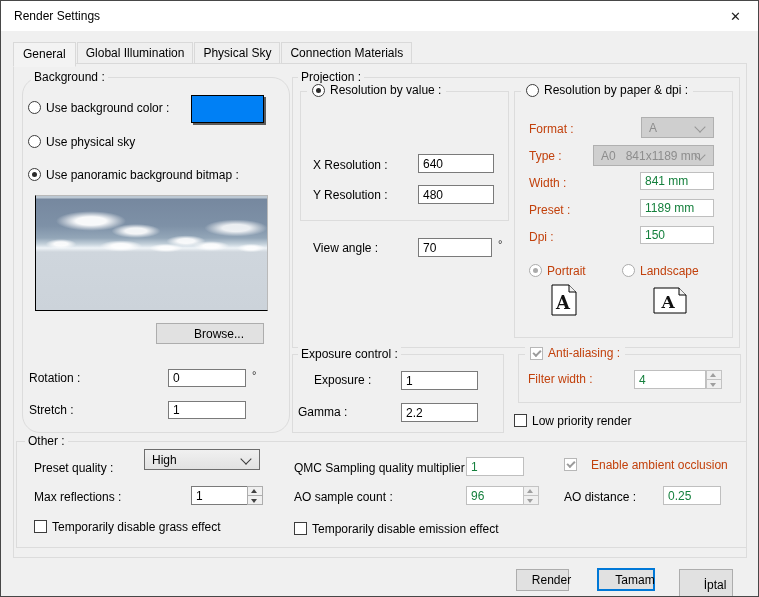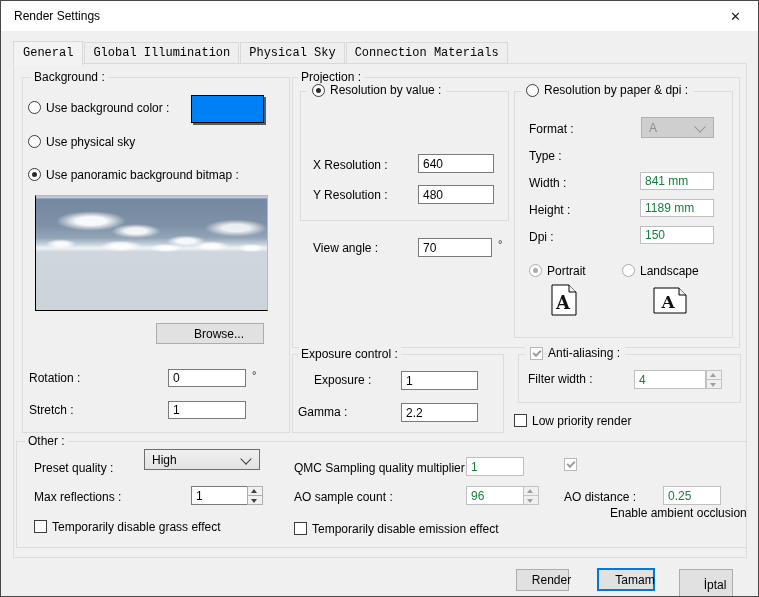--- a/index.html
+++ b/index.html
@@ -1,28 +1,28 @@
 <!DOCTYPE html>
 <html><head>
 <meta charset="utf-8">
 <style>
   html,body{margin:0;padding:0;background:#cfcfcf;font-family:"Liberation Sans","DejaVu Sans",sans-serif;}
   .window{position:relative;width:757px;height:595px;background:#f0f0f0;border:1px solid #474747;overflow:hidden;font-size:12px;color:#000;}
   .titlebar{position:absolute;left:0;top:0;width:757px;height:30px;background:#ffffff;}
   .title{position:absolute;left:13px;top:8px;font-size:12px;}
   .closebtn{position:absolute;right:0;top:0;width:45px;height:30px;display:flex;align-items:center;justify-content:center;font-size:13px;color:#1a1a1a;cursor:default;}
-  .tabstrip{position:absolute;left:12px;top:41px;height:22px;display:flex;align-items:center;z-index:3;font-family:Liberation Mono, monospace;}
+  .tabstrip{position:absolute;left:12px;top:41px;height:22px;display:flex;align-items:flex-start;z-index:3;}
   .tab{background:#efefef;border:1px solid #d9d9d9;padding:3px 8px 3px 8px;margin-right:1px;white-space:nowrap;}
   .tab.active{background:#f3f3f3;padding:4px 9px 5px 9px;margin-bottom:-1px;border-bottom:1px solid #f3f3f3;}
   .tabpage{position:absolute;left:12px;top:62px;width:732px;height:493px;border:1px solid #dcdcdc;background:#f0f0f0;}
   .gb{position:absolute;border:1px solid #dcdcdc;background:transparent;z-index:2;}
   .gb .legend{position:absolute;top:-8px;left:8px;background:#f0f0f0;padding:0 3px;line-height:14px;white-space:nowrap;}
   .legend-ctl{position:absolute;top:-9px;left:6px;background:#f0f0f0;padding:0 5px;display:flex;align-items:center;gap:5px;line-height:15px;white-space:nowrap;}
   .lbl{position:absolute;line-height:15px;white-space:nowrap;z-index:3;}
-  .dis{color:#000000;}
+  .dis{color:#c2410c;}
   .tb{position:absolute;background:#fff;border:1px solid #7a7a7a;font-family:inherit;font-size:12px;padding:0 4px;box-sizing:border-box;z-index:3;outline:none;color:#000;}
   .tb.disbox{border-color:#bfbfbf;color:#15803d;}
   .combo{position:absolute;background:linear-gradient(#f0f0f0,#e2e2e2);border:1px solid #6d6d6d;display:flex;align-items:center;padding:0 7px;box-sizing:border-box;z-index:3;}
   .combo .chev{position:absolute;right:9px;top:5px;width:7px;height:7px;border-right:1px solid #3a3a3a;border-bottom:1px solid #3a3a3a;transform:rotate(45deg);}
   .combo.discombo{background:#cfcfcf;border-color:#b0b0b0;color:#8d8d8d;}
   .combo.discombo .chev{border-color:#979797;}
   .radio{width:13px;height:13px;border:1px solid #3c3c3c;border-radius:50%;background:#fff;position:absolute;box-sizing:border-box;z-index:3;}
   .radio.sel::after{content:"";position:absolute;left:3px;top:3px;width:5px;height:5px;border-radius:50%;background:#2b2b2b;}
   .radio.disr{border-color:#ababab;}
   .radio.disr.sel::after{background:#ababab;}
@@ -72,21 +72,21 @@
   </div>
 
   <div class="tabstrip">
     <div class="tab active"><span>General</span></div>
     <div class="tab"><span>Global Illumination</span></div>
     <div class="tab"><span>Physical Sky</span></div>
     <div class="tab"><span>Connection Materials</span></div>
   </div>
   <div class="tabpage"></div>
 
-  <div class="gb" style="left:21px;top:76px;width:266px;height:354px;">
+  <div class="gb" style="left:21px;top:76px;width:266px;height:354px;border-radius:18px;">
     <span class="legend">Background :</span>
   </div>
   <span class="radio" style="left:27px;top:100px;"></span>
   <span class="lbl" style="left:45px;top:100px;">Use background color :</span>
   <div class="swatch"></div>
   <span class="radio" style="left:27px;top:134px;"></span>
   <span class="lbl" style="left:45px;top:134px;">Use physical sky</span>
   <span class="radio sel" style="left:27px;top:167px;"></span>
   <span class="lbl" style="left:45px;top:167px;">Use panoramic background bitmap :</span>
   <div class="preview"></div>
@@ -122,23 +122,27 @@
       <span class="radio inl"></span>
       <span>Resolution by paper &amp; dpi :</span>
     </span>
   </div>
   <span class="lbl dis" style="left:528px;top:121px;">Format :</span>
   <div class="combo discombo" style="left:640px;top:116px;width:73px;height:21px;">
     <span>A</span>
     <span class="chev"></span>
   </div>
   <span class="lbl dis" style="left:528px;top:148px;">Type :</span>
+  <div class="combo discombo" style="left:592px;top:144px;width:121px;height:21px;">
+    <span class="ws">A0   841x1189 mm</span>
+    <span class="chev"></span>
+  </div>
   <span class="lbl dis" style="left:528px;top:175px;text-align:center;">Width :</span>
   <input class="tb disbox" style="left: 639px; top: 171px; width: 74px; height: 18px;" readonly="" value="841 mm">
-  <span class="lbl dis" style="left:528px;top:202px;">Height :</span>
+  <span class="lbl dis" style="left:528px;top:202px;">Preset :</span>
   <input class="tb disbox" style="left: 639px; top: 198px; width: 74px; height: 18px;" readonly="" value="1189 mm">
   <span class="lbl dis" style="left:528px;top:229px;">Dpi :</span>
   <input class="tb disbox" style="left: 639px; top: 225px; width: 74px; height: 18px;" readonly="" value="150">
   <span class="radio disr sel" style="left:528px;top:263px;"></span>
   <span class="lbl dis" style="left:546px;top:263px;">Portrait</span>
   <span class="radio disr" style="left:621px;top:263px;"></span>
   <span class="lbl dis" style="left:639px;top:263px;">Landscape</span>
   <svg class="pageicon" style="left:550px;top:283px;" width="26" height="32" viewBox="0 0 26 32">
     <path d="M1 1 h17 l7 7 v23 h-24 z" fill="#ffffff" stroke="#000000"></path>
     <path d="M18 1 v7 h7" fill="#f0f0f0" stroke="#000000"></path>
@@ -196,21 +200,21 @@
   <span class="lbl" style="left:293px;top:489px;">AO sample count :</span>
   <input class="tb disbox" style="left: 465px; top: 485px; width: 58px; height: 19px;" readonly="" value="96">
   <div class="spin diss" style="left:522px;top:485px;height:19px;">
     <div class="su"></div>
     <div class="sd"></div>
   </div>
   <span class="check" style="left:293px;top:521px;"></span>
   <span class="lbl" style="left:311px;top:521px;">Temporarily disable emission effect</span>
 
   <span class="check disc checked" style="left:563px;top:457px;"></span>
-  <span class="lbl dis" style="left:609px;top:457px;margin-top:48px;">Enable ambient occlusion</span>
+  <span class="lbl dis" style="left:590px;top:457px;">Enable ambient occlusion</span>
   <span class="lbl" style="left:563px;top:489px;">AO distance :</span>
   <input class="tb disbox" style="left: 662px; top: 485px; width: 58px; height: 19px;" readonly="" value="0.25">
 
   <div class="btn" style="left:515px;top:568px;width:53px;height:22px;">
     <span>Render</span>
   </div>
   <div class="btn def" style="left:596px;top:567px;width:58px;height:23px;">
     <span>Tamam</span>
   </div>
   <div class="btn" style="left:678px;top:568px;width:54px;height:32px;">

